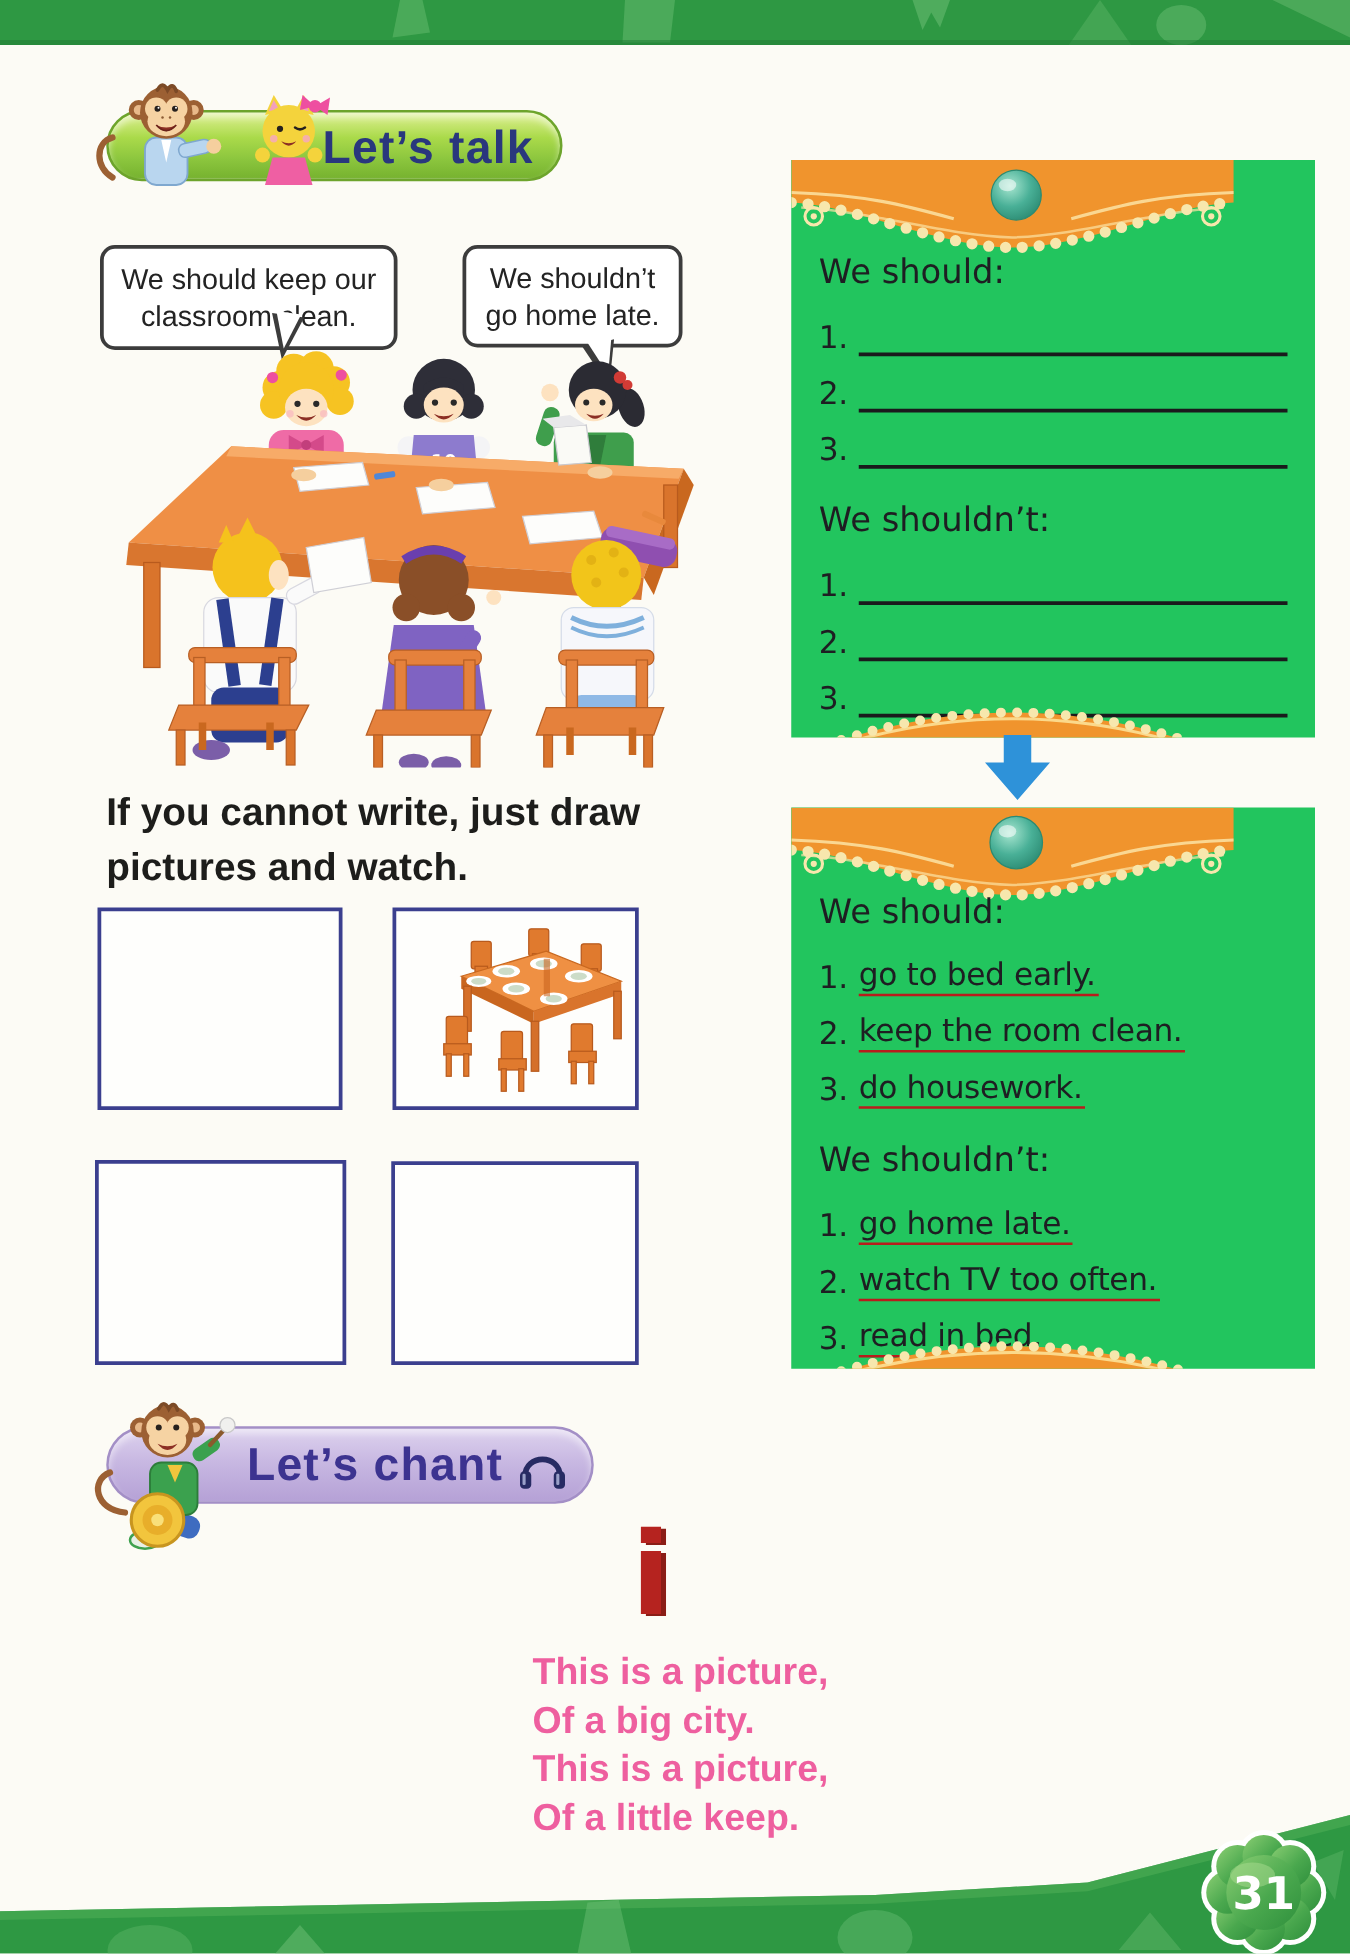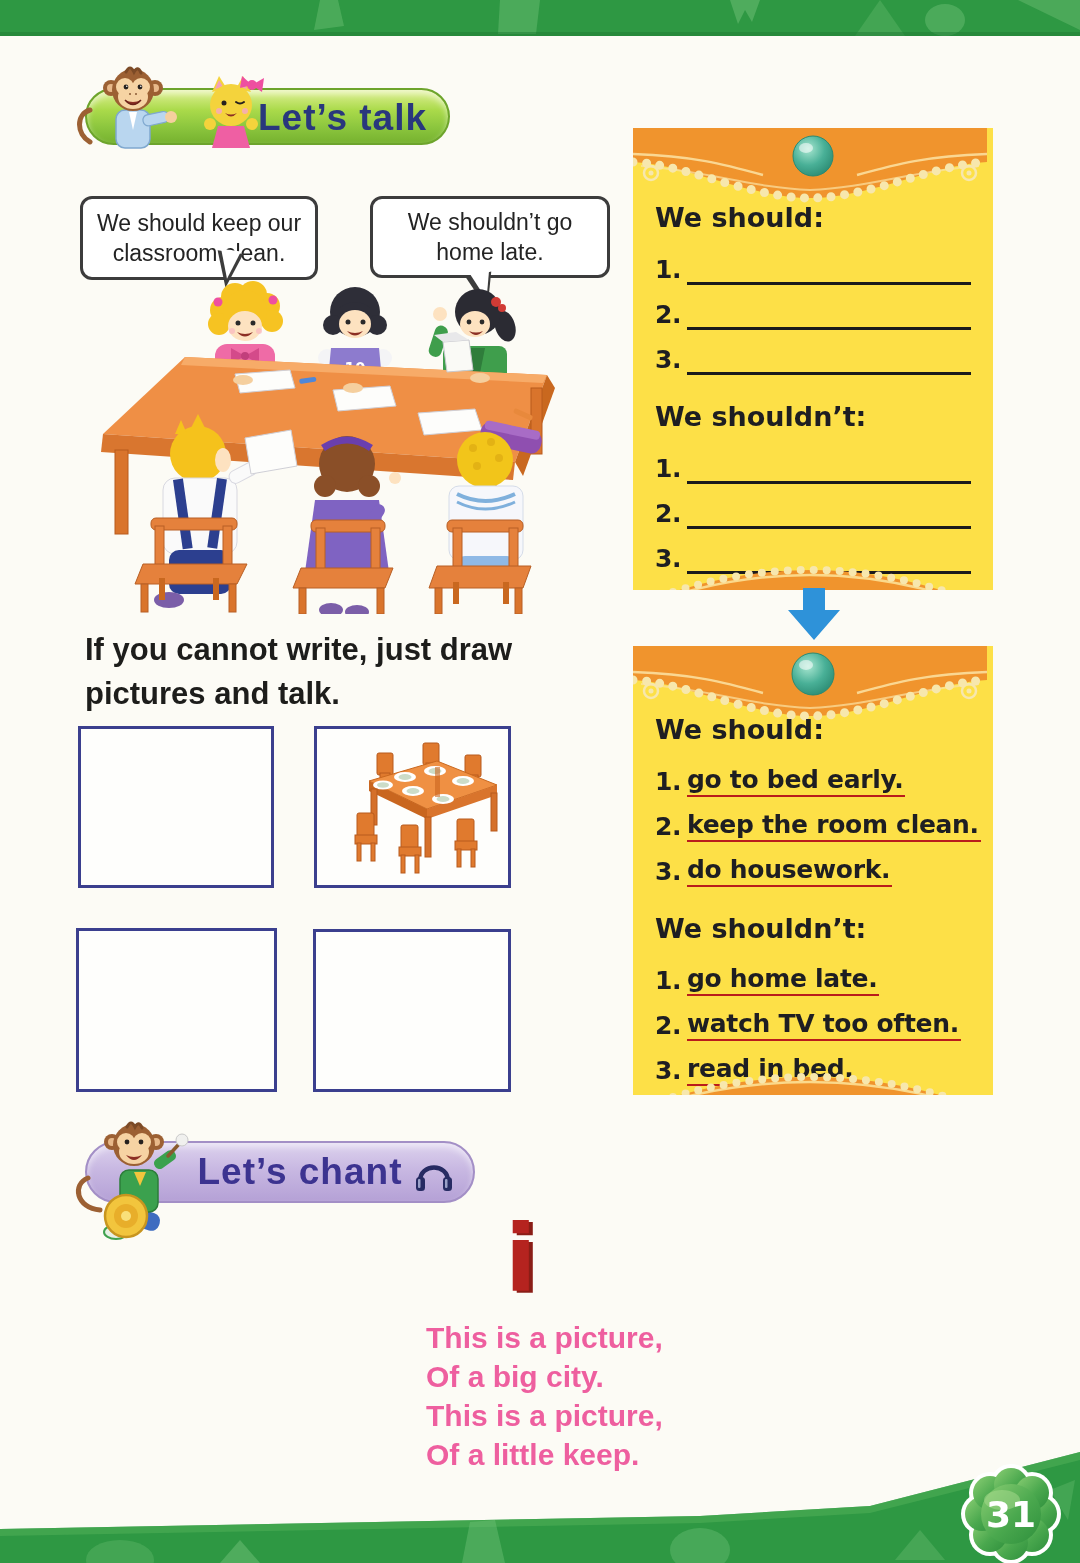--- a/index.html
+++ b/index.html
@@ -24,42 +24,42 @@
     border:2px solid #a38fc6;box-shadow:inset 0 4px 6px rgba(255,255,255,.5);}
   .chant-pill .pill-text{position:absolute;left:110px;right:70px;top:8px;text-align:center;
     font-size:37px;font-weight:bold;color:#3c3390;letter-spacing:1px;}
   .headphones{position:absolute;right:18px;top:14px;}
 
   
   .bubble{background:#fff;border:3px solid #3c3c3c;border-radius:12px;
     font-size:23px;color:#232323;text-align:center;display:flex;align-items:center;justify-content:center;
     box-sizing:border-box;padding:6px 10px;line-height:30px;}
   .bubble-left{left:80px;top:172px;width:238px;height:84px;margin-top:24px;}
-  .bubble-right{left:370px;top:196px;width:240px;height:82px;}
+  .bubble-right{left:370px;top:196px;width:176px;height:82px;}
   .tail{width:0;height:0;border-left:13px solid transparent;border-right:13px solid transparent;
     border-top:36px solid #3c3c3c;}
   .tail.inner{border-top-color:#fff;border-left-width:10px;border-right-width:10px;border-top-width:29px;}
   .tail-l1{left:215px;top:252px;transform:rotate(8deg);}
   .tail-l1i{left:219px;top:250px;transform:rotate(8deg);}
   .tail-r1{left:470px;top:274px;transform:rotate(-14deg);}
   .tail-r1i{left:473px;top:271px;transform:rotate(-14deg);}
 
   
   .instruction{left:85px;top:628px;width:545px;font-size:31px;font-weight:bold;color:#1d1d1b;line-height:44px;}
 
   
   .draw-box{border:3px solid #3b3f8e;background:#fefefc;box-sizing:border-box;}
   .box1{left:78px;top:726px;width:196px;height:162px;}
   .box2{left:314px;top:726px;width:197px;height:162px;}
   .box3{left:76px;top:928px;width:201px;height:164px;}
   .box4{left:313px;top:929px;width:198px;height:163px;}
 
   
-  .note-card{left:633px;width:360px;background:#fde047;overflow:hidden;
-    font-family:"DejaVu Sans",sans-serif;color:#1e1e22;font-weight:bold;}
+  .note-card{left:633px;width:419px;background:#22c55e;overflow:hidden;
+    font-family:"DejaVu Sans",sans-serif;color:#1e1e22;}
   .card-blank{top:128px;height:462px;}
   .card-filled{top:646px;height:449px;}
   .drape{position:absolute;left:0;top:0;}
   .bump{position:absolute;left:0;bottom:-2px;}
   .card-body{position:absolute;left:22px;right:22px;top:0;}
   .card-blank .card-body{padding-top:70px;}
   .card-filled .card-body{padding-top:64px;}
   .card-label{font-size:27px;height:42px;line-height:40px;}
   .card-row{display:flex;align-items:flex-end;height:45px;font-size:25px;letter-spacing:-0.3px;white-space:nowrap;}
   .card-row .num{width:32px;flex:none;padding-bottom:1px;}
@@ -300,21 +300,21 @@
     <rect x="368" y="266" width="9" height="40" fill="#e5813c" stroke="#b85f24"></rect>
     <rect x="424" y="266" width="9" height="40" fill="#e5813c" stroke="#b85f24"></rect>
     <polygon points="352,304 446,304 438,326 344,326" fill="#e5813c" stroke="#b85f24"></polygon>
     <rect x="350" y="326" width="7" height="26" fill="#d9742c" stroke="#b85f24"></rect>
     <rect x="430" y="326" width="7" height="26" fill="#d9742c" stroke="#b85f24"></rect>
     <rect x="368" y="320" width="6" height="22" fill="#c9681f"></rect>
     <rect x="418" y="320" width="6" height="22" fill="#c9681f"></rect>
   </g>
 </svg>
 
-<div class="abs instruction">If you cannot write, just draw pictures and talk.</div>
+<div class="abs instruction">If you cannot write, just draw pictures and watch.</div>
 
 <div class="abs draw-box box1"></div>
 <div class="abs draw-box box2">
   <svg width="191" height="156" viewBox="0 0 191 156">
 
     <g fill="#e07a2e" stroke="#b85a1d" stroke-width="1">
       <rect x="60" y="24" width="16" height="22" rx="2"></rect>
         <rect x="63" y="44" width="10" height="10"></rect>
       <rect x="106" y="14" width="16" height="22" rx="2"></rect>
         <rect x="109" y="34" width="10" height="10"></rect>

